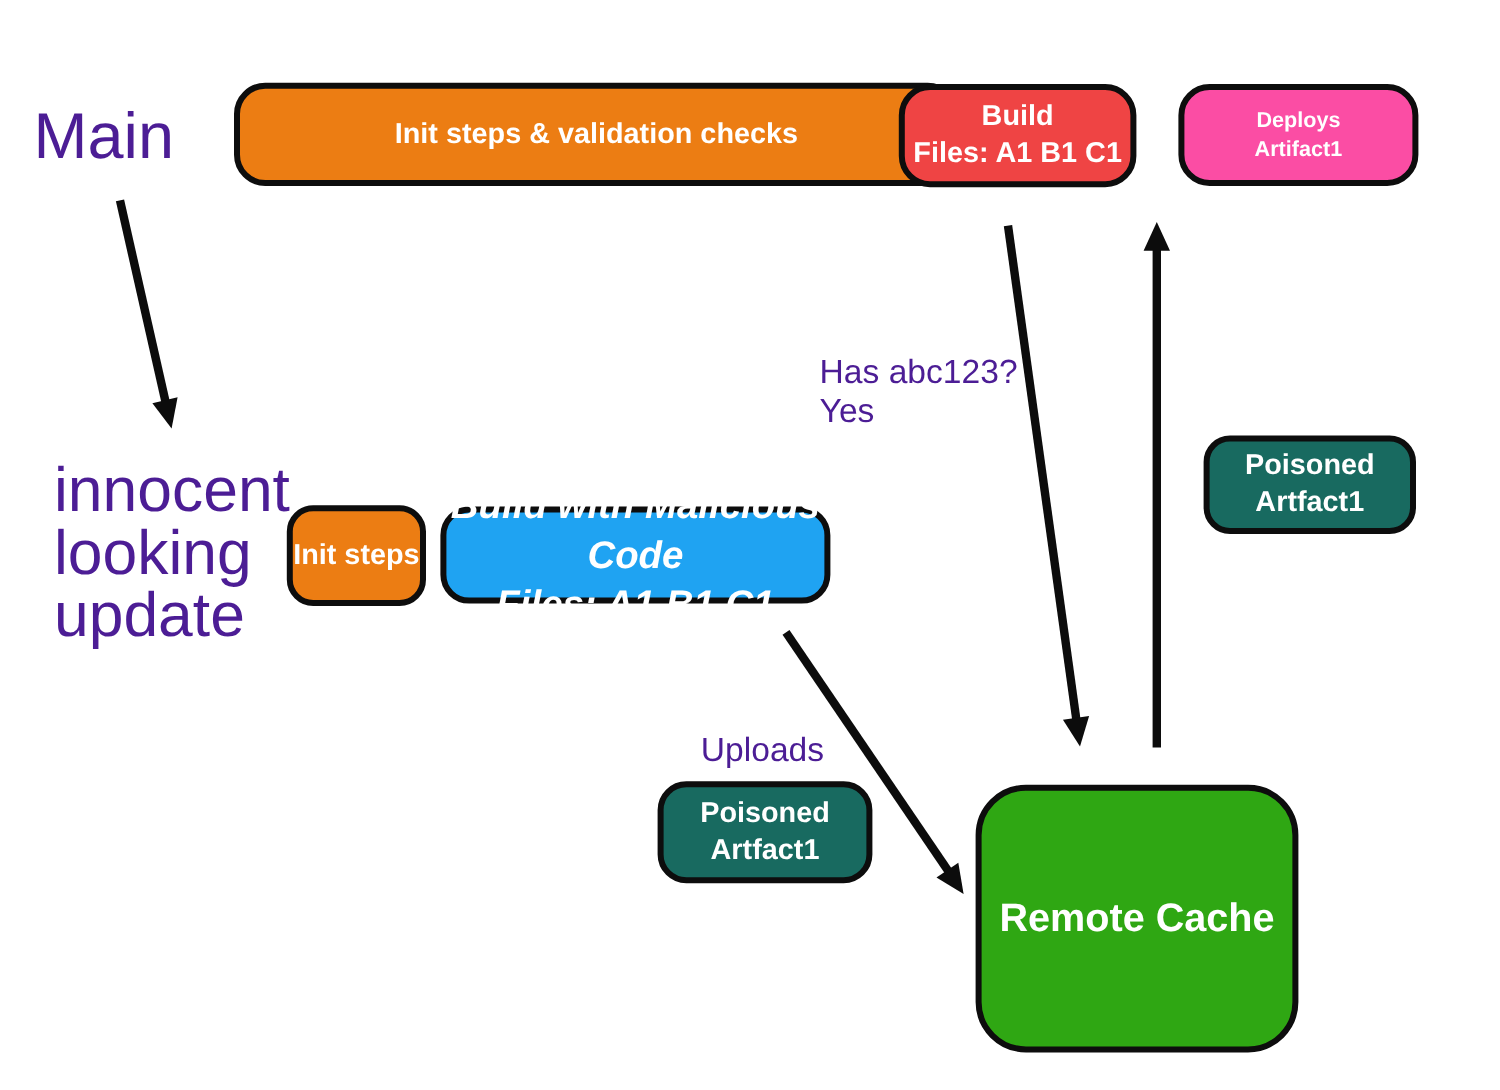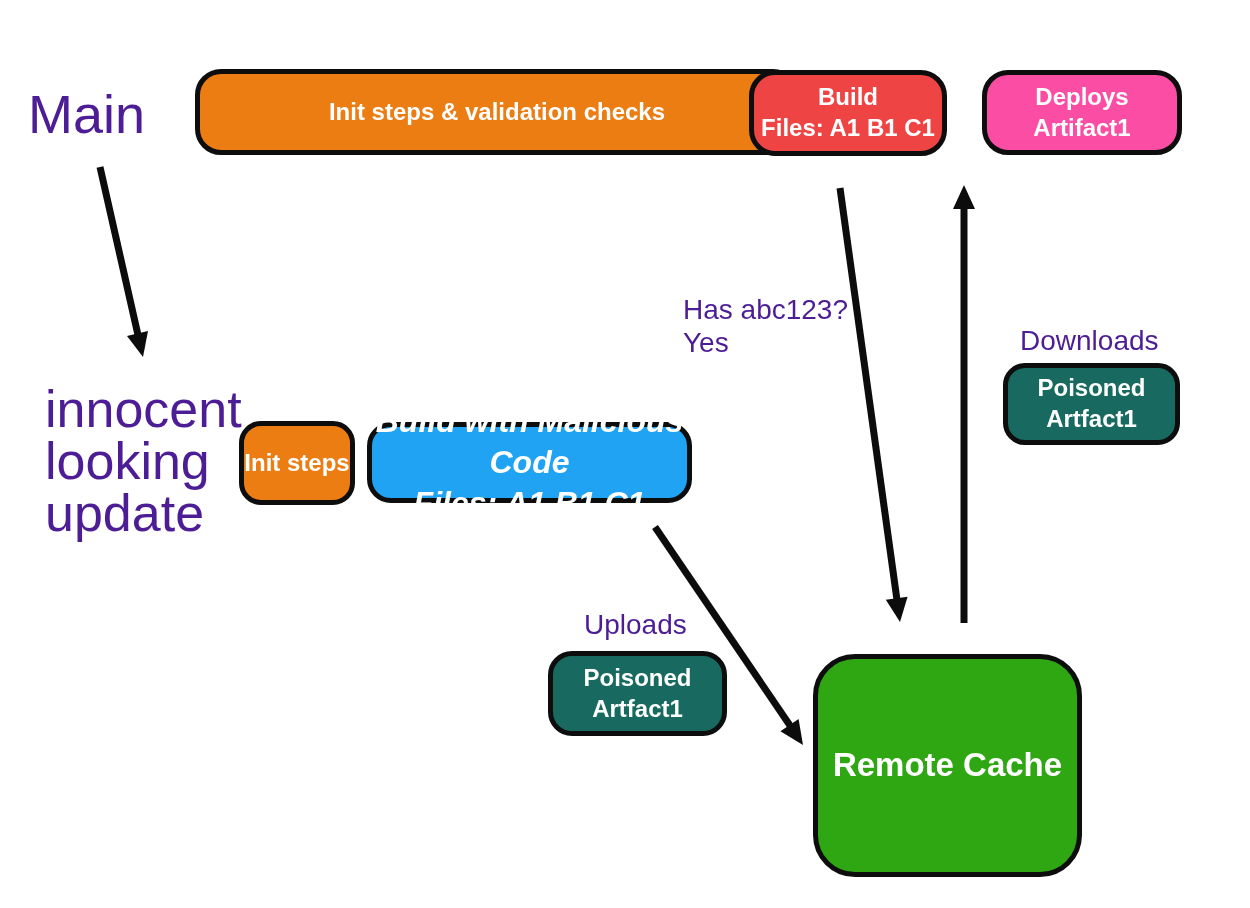--- a/index.html
+++ b/index.html
@@ -28,21 +28,21 @@
     position: absolute;
     color: #4c1d95;
     white-space: pre-line;
   }
   .big-label { font-size: 52px; line-height: 1.0; }
   .small-label { font-size: 28px; line-height: 1.18; }
 
   
   .n-init-validation { left:195px; top:69px;  width:604px; height:86px;  border-radius:26px; font-size:24px;text-align:right; }
   .n-build           { left:749px; top:70px;  width:198px; height:86px;  border-radius:26px; font-size:24px; }
-  .n-deploys         { left:982px; top:70px;  width:200px; height:85px;  border-radius:26px; font-size:24px; }
+  .n-deploys         { left:982px; top:70px;  width:200px; height:85px;  border-radius:26px; font-size:18px; }
   .n-init-steps      { left:239px; top:421px; width:116px; height:84px;  border-radius:22px; font-size:24px; }
   .n-build-malicious { left:367px; top:422px; width:325px; height:81px;  border-radius:24px; font-size:32px;font-style:italic; }
   .n-poisoned-up     { left:548px; top:651px; width:179px; height:85px;  border-radius:24px; font-size:24px; }
   .n-poisoned-down   { left:1003px;top:363px; width:177px; height:82px;  border-radius:22px; font-size:24px; }
   .n-remote-cache    { left:813px; top:654px; width:269px; height:223px; border-radius:42px; font-size:33px; }
 
   
   .l-main      { left:28px;  top:86px;  font-size:54px; line-height:1.05; }
   .l-innocent  { left:45px;  top:383px; }
   .l-query     { left:683px; top:293px; }
@@ -58,21 +58,20 @@
 
   <div class="label big-label l-main">Main</div>
 
   <div class="label big-label l-innocent">innocent
 looking
 update</div>
 
   <div class="label small-label l-query">Has abc123?
 Yes</div>
 
-  <div class="label small-label l-downloads">Downloads</div>
 
   <div class="label small-label l-uploads">Uploads</div>
 
   <div class="node n-init-validation" style="background-color: rgb(236, 125, 19);">
     <span class="node-label">Init steps &amp; validation checks</span>
   </div>
 
   <div class="node n-build" style="background-color: #ef4444;">
     <span class="node-label">Build
 Files: A1 B1 C1</span>

